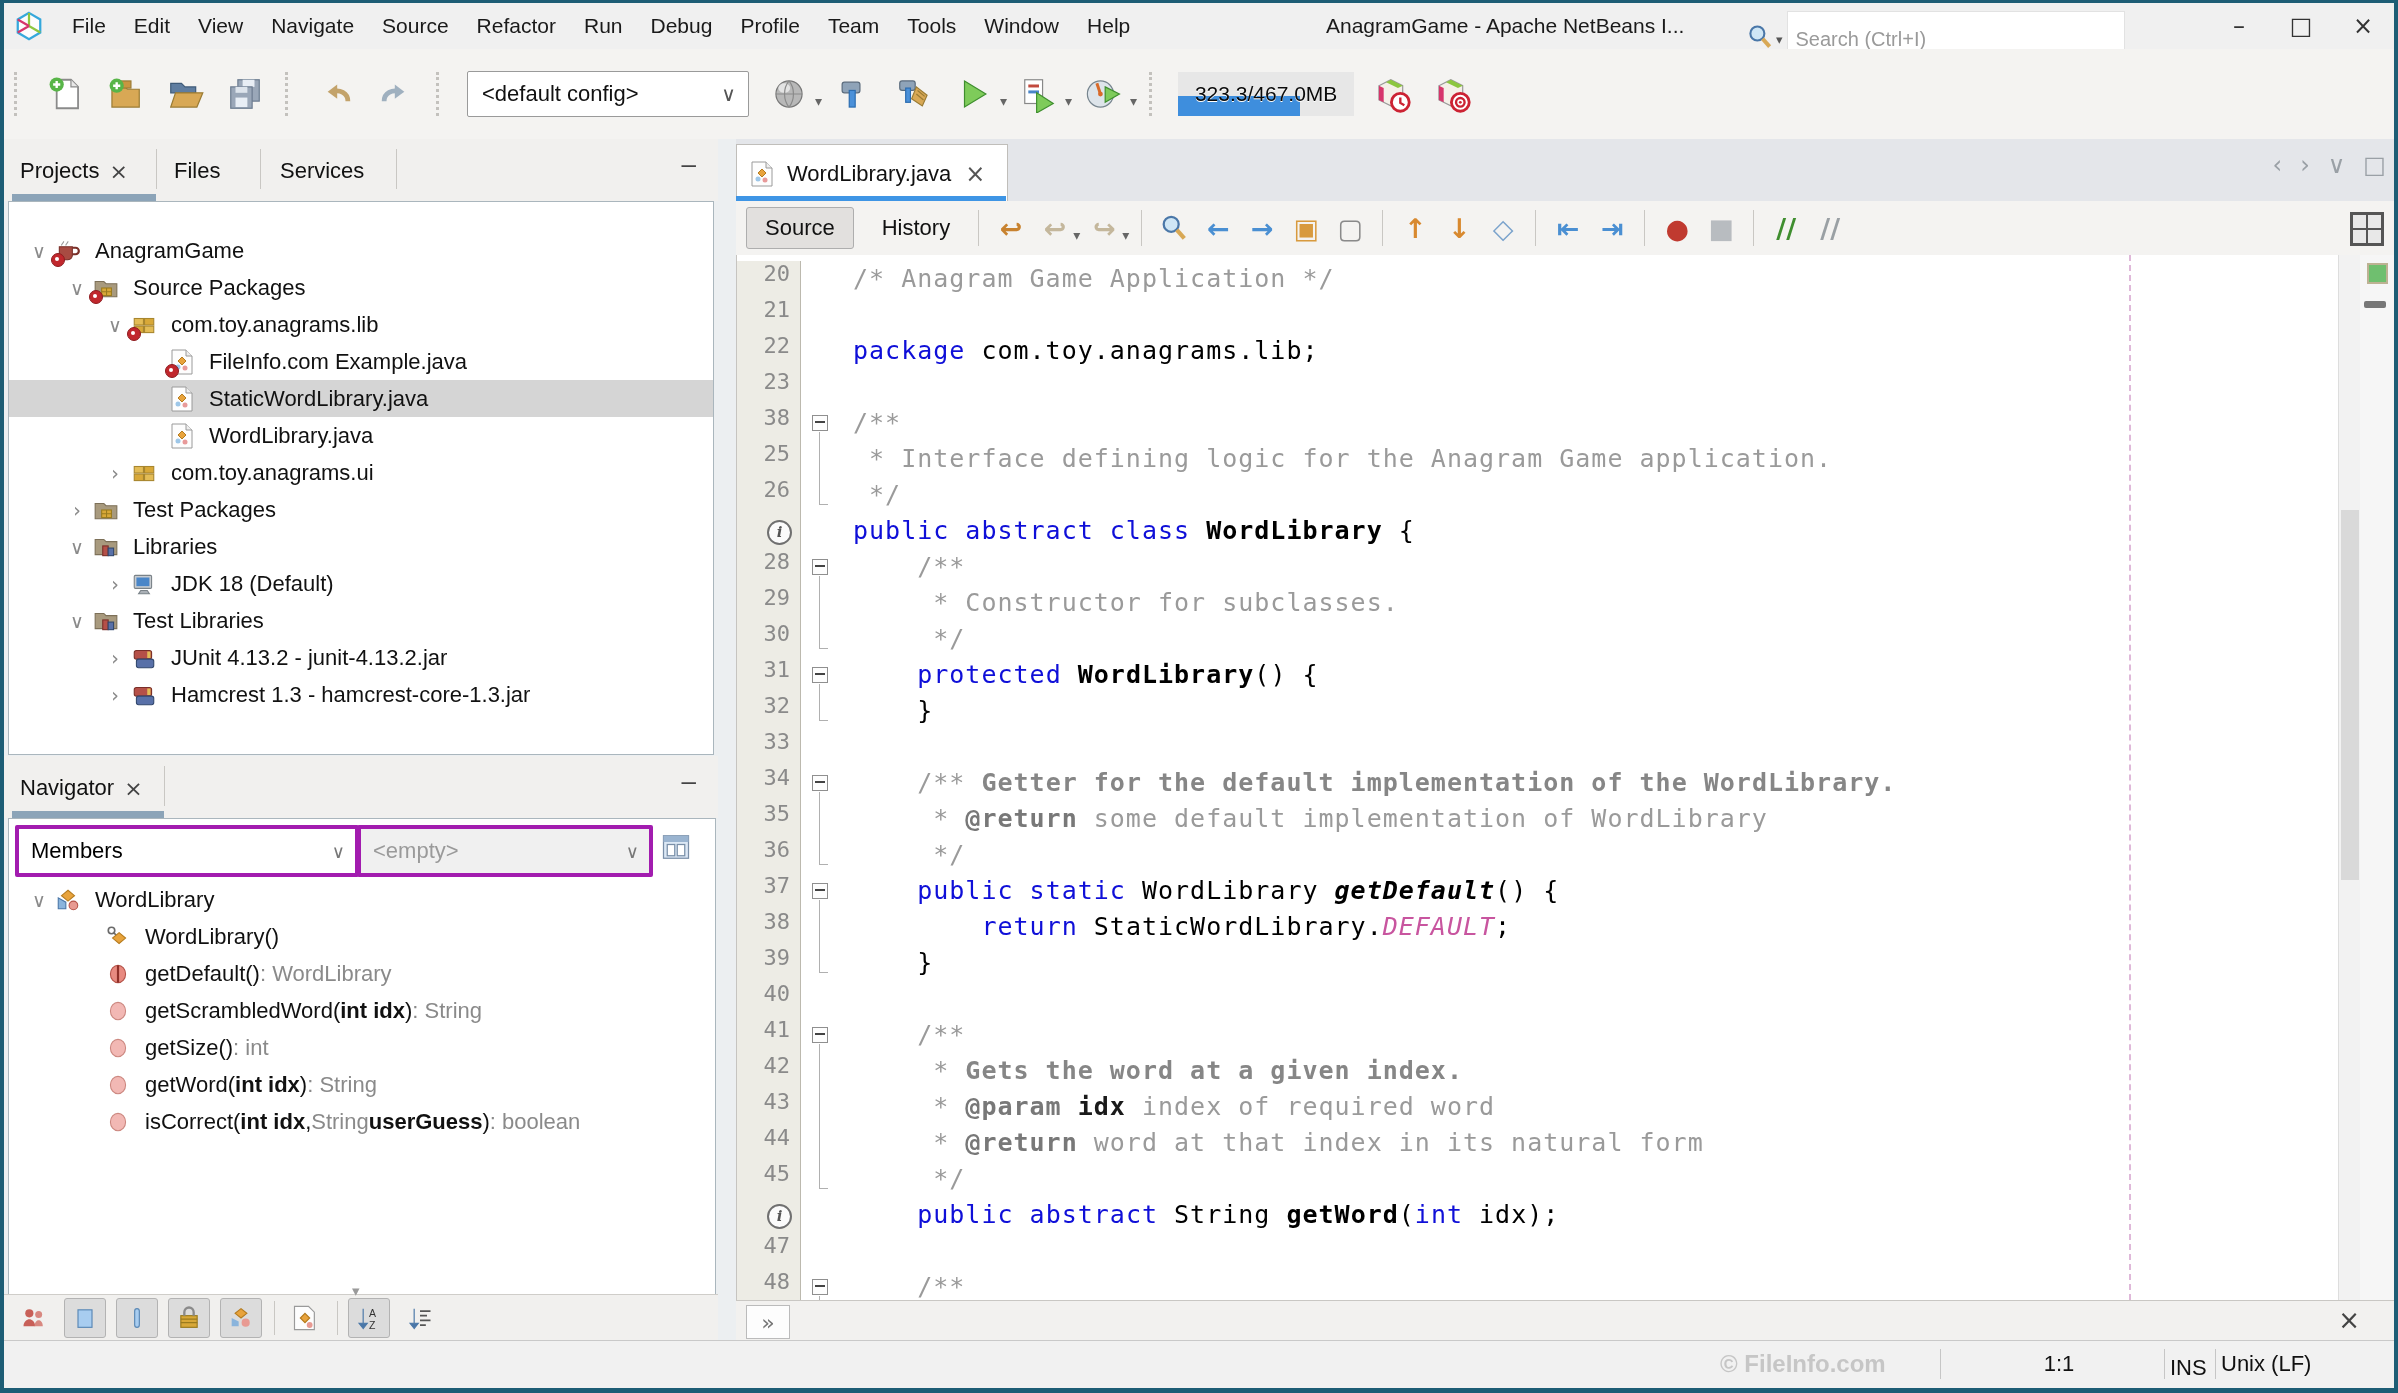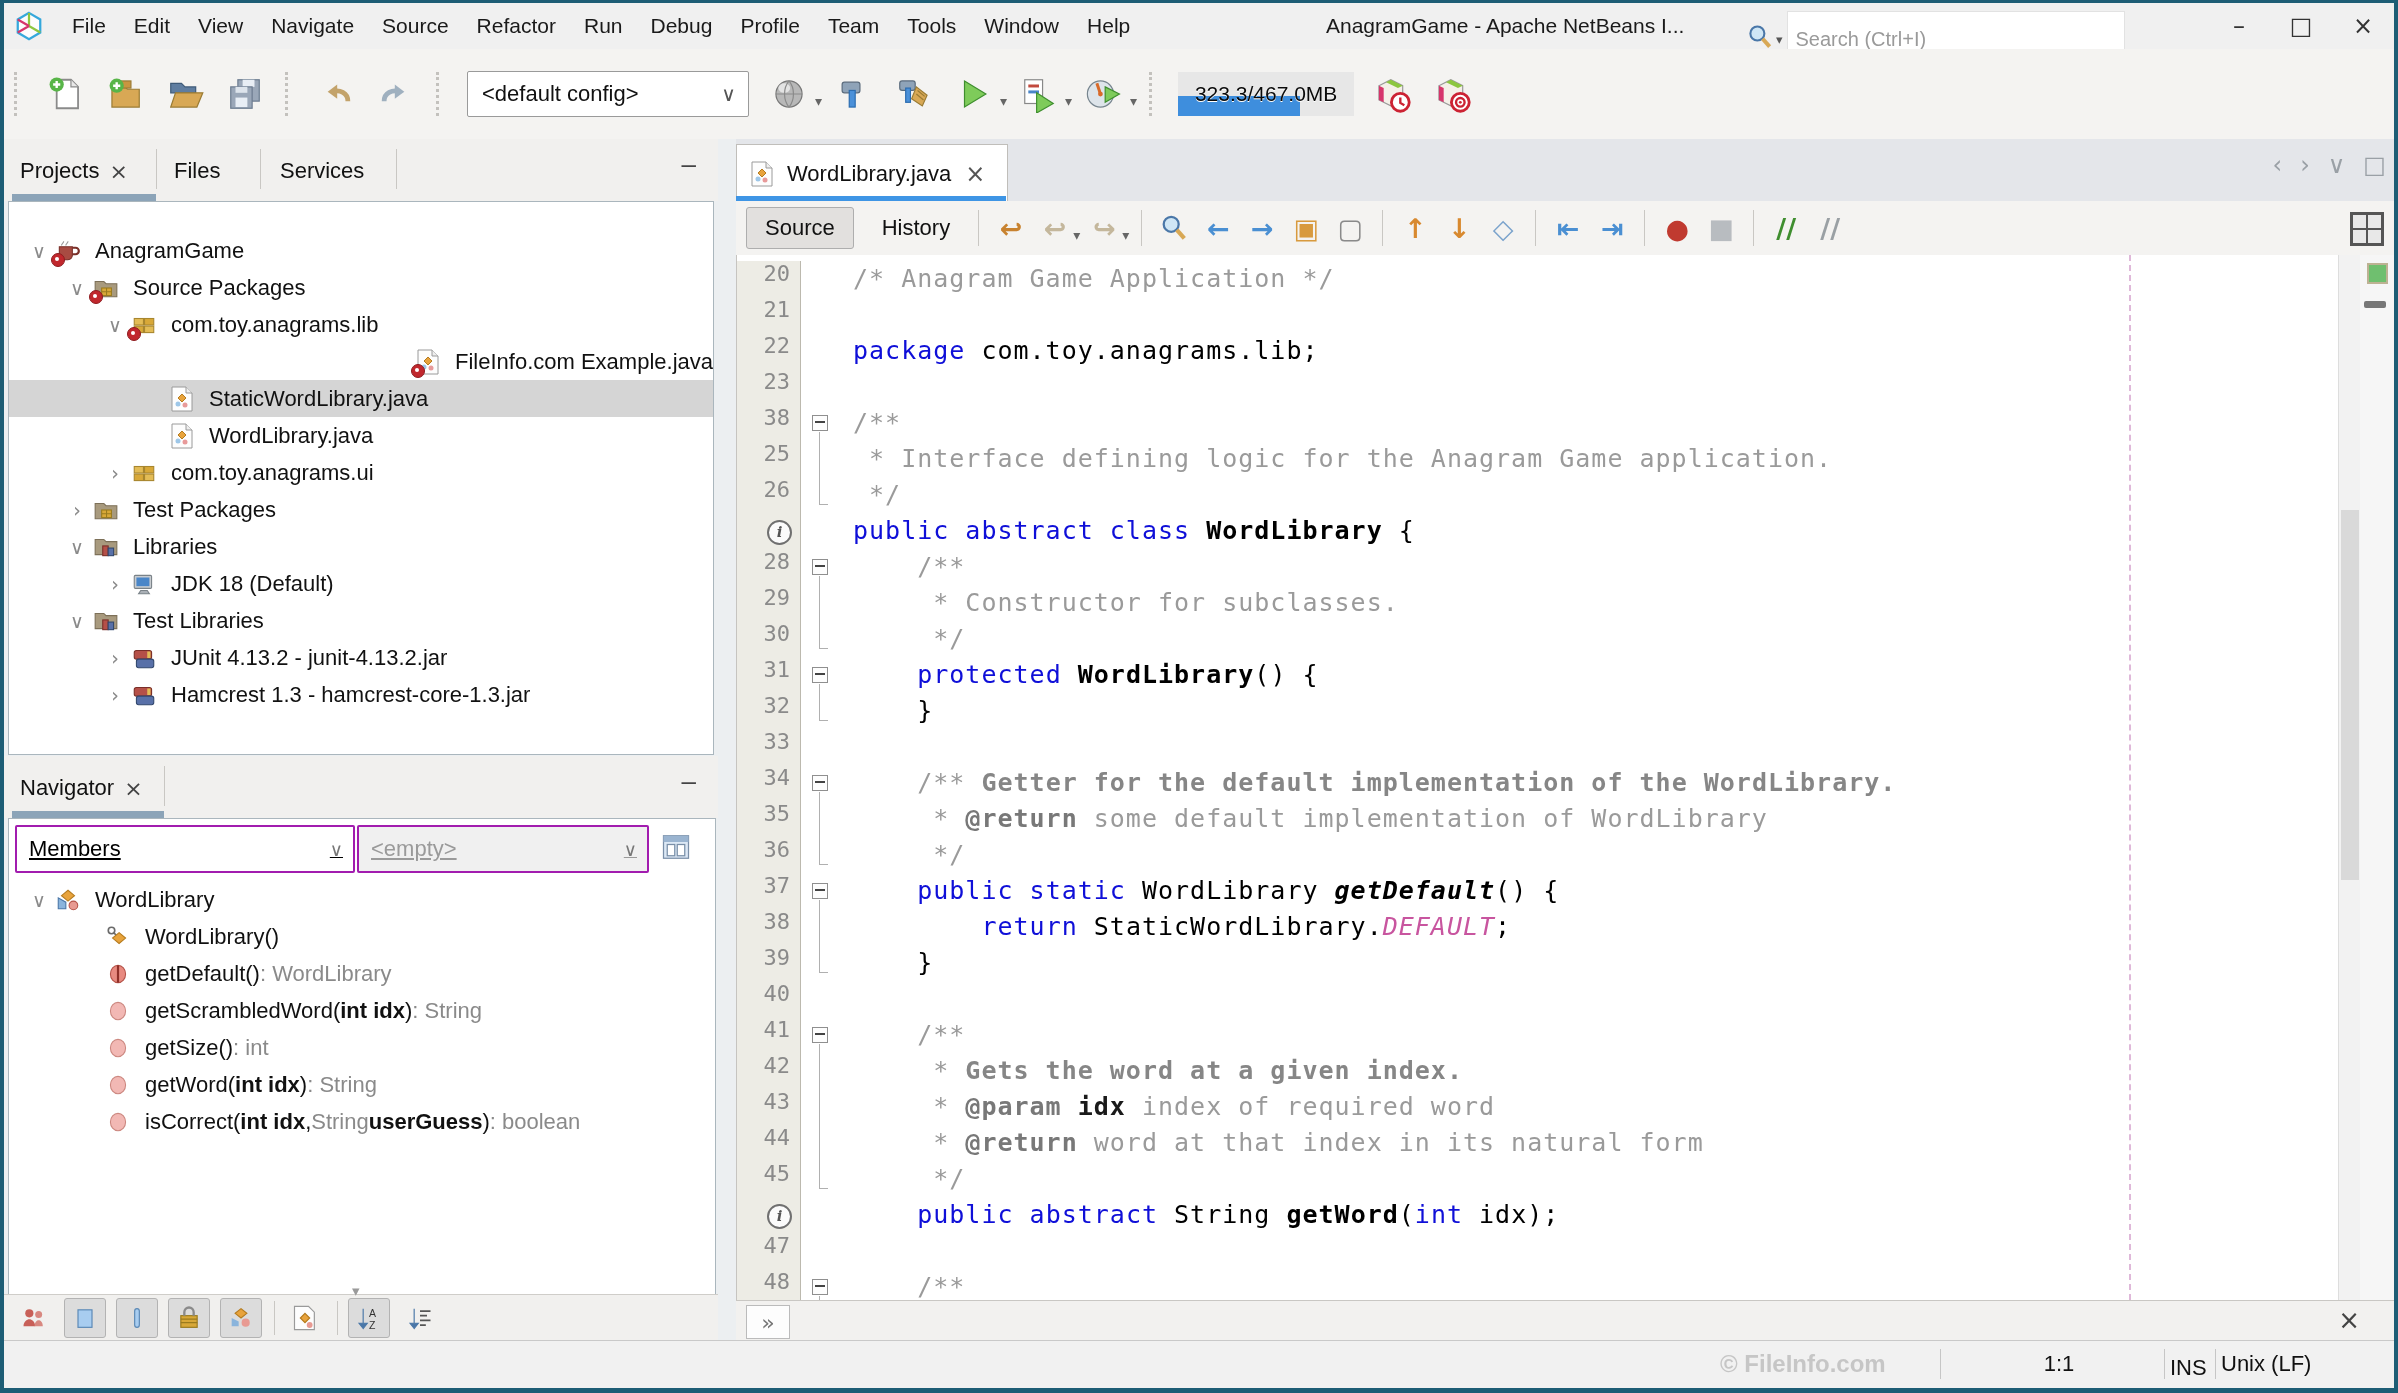--- a/index.html
+++ b/index.html
@@ -40,21 +40,21 @@
   .white-box{position:absolute;left:8px;width:706px;background:#fff;border:1px solid #aab6bd;}
   
   .trow{height:37px;display:flex;align-items:center;white-space:nowrap;font-size:22px;color:#111;}
   .trow.sel{background:#d5d5d5;}
   .texp{width:32px;text-align:center;color:#8a8a8a;font-size:19px;font-family:"DejaVu Sans",sans-serif;flex:none;}
   .ticon{width:30px;height:26px;margin-right:10px;position:relative;flex:none;}
   .ticon svg{width:26px;height:26px;}
   .errb{position:absolute;left:-4px;bottom:-3px;width:12px;height:12px;border-radius:50%;background:#c1272d;border:1px solid #8e1b1f;}
   .errb::after{content:"";position:absolute;left:3px;top:3px;width:4px;height:4px;border-radius:50%;background:#fff;}
   
-  .ncombo{position:absolute;top:6px;height:44px;border:2px solid #a21caf;border-radius:2px;display:flex;align-items:center;font-size:22px;text-decoration:underline;}
+  .ncombo{position:absolute;top:6px;height:44px;border:4px solid #a21caf;border-radius:2px;display:flex;align-items:center;font-size:22px;}
   .ncombo .val{flex:1;padding-left:12px;}
   .ncombo .chev{padding-right:10px;color:#777;font-size:18px;font-family:"DejaVu Sans",sans-serif;}
   #nav-colbtn{position:absolute;top:6px;width:46px;height:44px;display:flex;align-items:center;justify-content:center;}
   .nrow{height:37px;display:flex;align-items:center;white-space:nowrap;font-size:22px;color:#111;}
   .nseg-g{color:#8a8a8a;}
   .nseg-kb{font-weight:bold;}
   #nav-toolbar{position:absolute;left:4px;width:714px;height:46px;background:#f1f0ee;border-top:1px solid #cfcdc9;display:flex;align-items:center;}
   .navtb-btn{width:40px;height:38px;margin-left:10px;display:flex;align-items:center;justify-content:center;border-radius:3px;}
   .navtb-btn svg{width:28px;height:28px;}
   .navtb-btn.pressed{background:#dcdcdc;border:1px solid #b3b3b3;}
@@ -321,21 +321,21 @@
       <div class="trow" style="padding-left: 90px;">
         <span class="texp">∨</span>
         <span class="ticon"><svg viewBox="0 0 24 24">
             <rect x="3" y="6" width="8.5" height="6" fill="#e3bc56" stroke="#a8862e"></rect>
             <rect x="12.5" y="6" width="8.5" height="6" fill="#d8a838" stroke="#a8862e"></rect>
             <rect x="3" y="13" width="8.5" height="6" fill="#d8a838" stroke="#a8862e"></rect>
             <rect x="12.5" y="13" width="8.5" height="6" fill="#e3bc56" stroke="#a8862e"></rect>
           </svg><span class="errb"></span></span>
         <span>com.toy.anagrams.lib</span>
       </div>
-      <div class="trow" style=" justify-content: flex-end;">
+      <div class="trow" style="padding-left: 128px;">
         <span class="texp"></span>
         <span class="ticon"><svg viewBox="0 0 22 26">
             <path d="M1 1h14l6 6v18H1z" fill="#fdfdfd" stroke="#9a9a9a"></path>
             <path d="M15 1v6h6" fill="#eee" stroke="#9a9a9a"></path>
             <path d="M11 8l4 4-4 4-4-4z" fill="#e8a33c" stroke="#b57b1e"></path>
             <circle cx="7" cy="18" r="2.5" fill="#9ec7e8"></circle>
             <circle cx="14" cy="19" r="2.5" fill="#e89a9a"></circle>
           </svg><span class="errb"></span></span>
         <span>FileInfo.com Example.java</span>
       </div>

